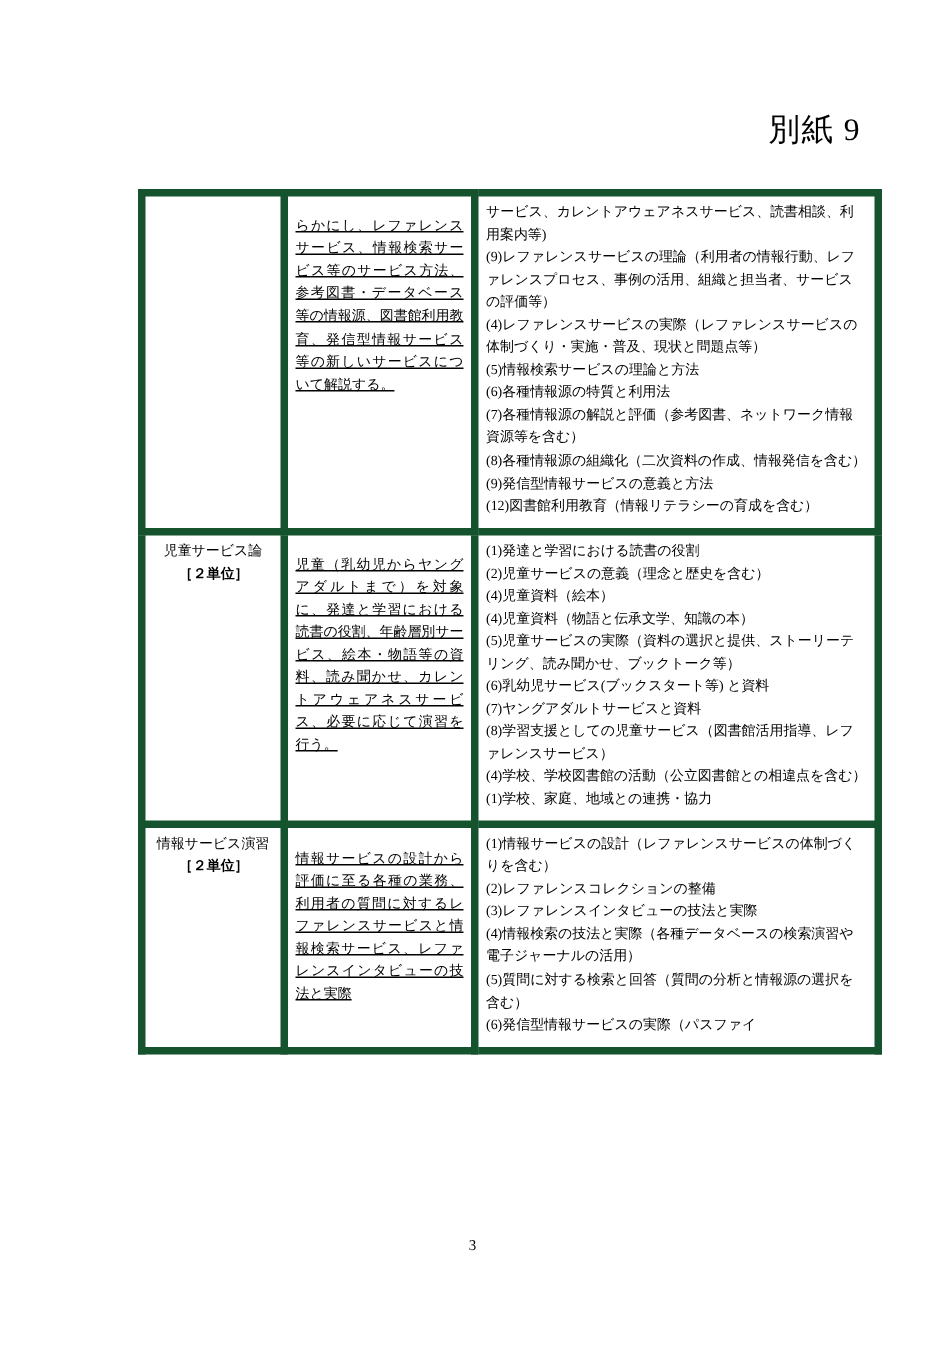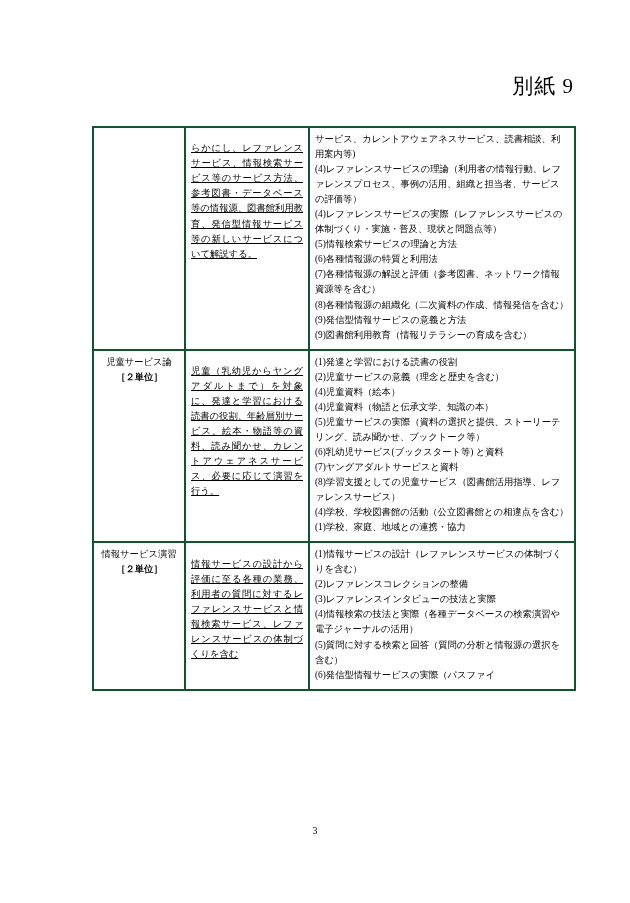--- a/index.html
+++ b/index.html
@@ -32,21 +32,21 @@
   }
   table.syllabus {
     position: absolute;
     top: 126px;
     left: 92px;
     width: 446px;
     border-collapse: collapse;
     table-layout: fixed;
   }
   table.syllabus td {
-    border: 2px solid #14532d;
+    border: 5px solid #14532d;
     vertical-align: top;
     padding: 4px 5px 6px 5px;
     font-size: 9.3px;
     line-height: 1.62;
   }
   td.col-name {
     width: 80px;
     text-align: center;
   }
   td.col-desc {
@@ -98,28 +98,28 @@
     <tbody>
 
       <tr>
         <td class="col-name"></td>
         <td class="col-desc justify">
           <p>らかにし、レファレンスサービス、情報検索サービス等のサービス方法、参考図書・データベース等の情報源、図書館利用教育、発信型情報サービス等の新しいサービスについて解説する。</p>
         </td>
         <td class="col-items">
           <div class="items">
             <p>サービス、カレントアウェアネスサービス、読書相談、利用案内等)</p>
-            <p>(4)レファレンスサービスの理論（利用者の情報行動、レファレンスプロセス、事例の活用、組織と担当者、サービスの評価等）</p>
+            <p>(9)レファレンスサービスの理論（利用者の情報行動、レファレンスプロセス、事例の活用、組織と担当者、サービスの評価等）</p>
             <p>(4)レファレンスサービスの実際（レファレンスサービスの体制づくり・実施・普及、現状と問題点等）</p>
             <p>(5)情報検索サービスの理論と方法</p>
             <p>(6)各種情報源の特質と利用法</p>
             <p>(7)各種情報源の解説と評価（参考図書、ネットワーク情報資源等を含む）</p>
             <p>(8)各種情報源の組織化（二次資料の作成、情報発信を含む）</p>
             <p>(9)発信型情報サービスの意義と方法</p>
-            <p>(9)図書館利用教育（情報リテラシーの育成を含む）</p>
+            <p>(12)図書館利用教育（情報リテラシーの育成を含む）</p>
           </div>
         </td>
       </tr>
 
       <tr>
         <td class="col-name">
           <span class="name-line">児童サービス論</span>
           <span class="name-line indent">［２単位］</span>
         </td>
         <td class="col-desc justify">
@@ -140,21 +140,21 @@
           </div>
         </td>
       </tr>
 
       <tr>
         <td class="col-name">
           <span class="name-line">情報サービス演習</span>
           <span class="name-line indent">［２単位］</span>
         </td>
         <td class="col-desc justify">
-          <p>情報サービスの設計から評価に至る各種の業務、利用者の質問に対するレファレンスサービスと情報検索サービス、レファレンスサービスの体制づくりを含む</p>
+          <p>情報サービスの設計から評価に至る各種の業務、利用者の質問に対するレファレンスサービスと情報検索サービス、レファレンスインタビューの技法と実際</p>
         </td>
         <td class="col-items">
           <div class="items">
             <p>(1)情報サービスの設計（レファレンスサービスの体制づくりを含む）</p>
             <p>(2)レファレンスコレクションの整備</p>
             <p>(3)レファレンスインタビューの技法と実際</p>
             <p>(4)情報検索の技法と実際（各種データベースの検索演習や電子ジャーナルの活用）</p>
             <p>(5)質問に対する検索と回答（質問の分析と情報源の選択を含む）</p>
             <p>(6)発信型情報サービスの実際（パスファイ</p>
           </div>

